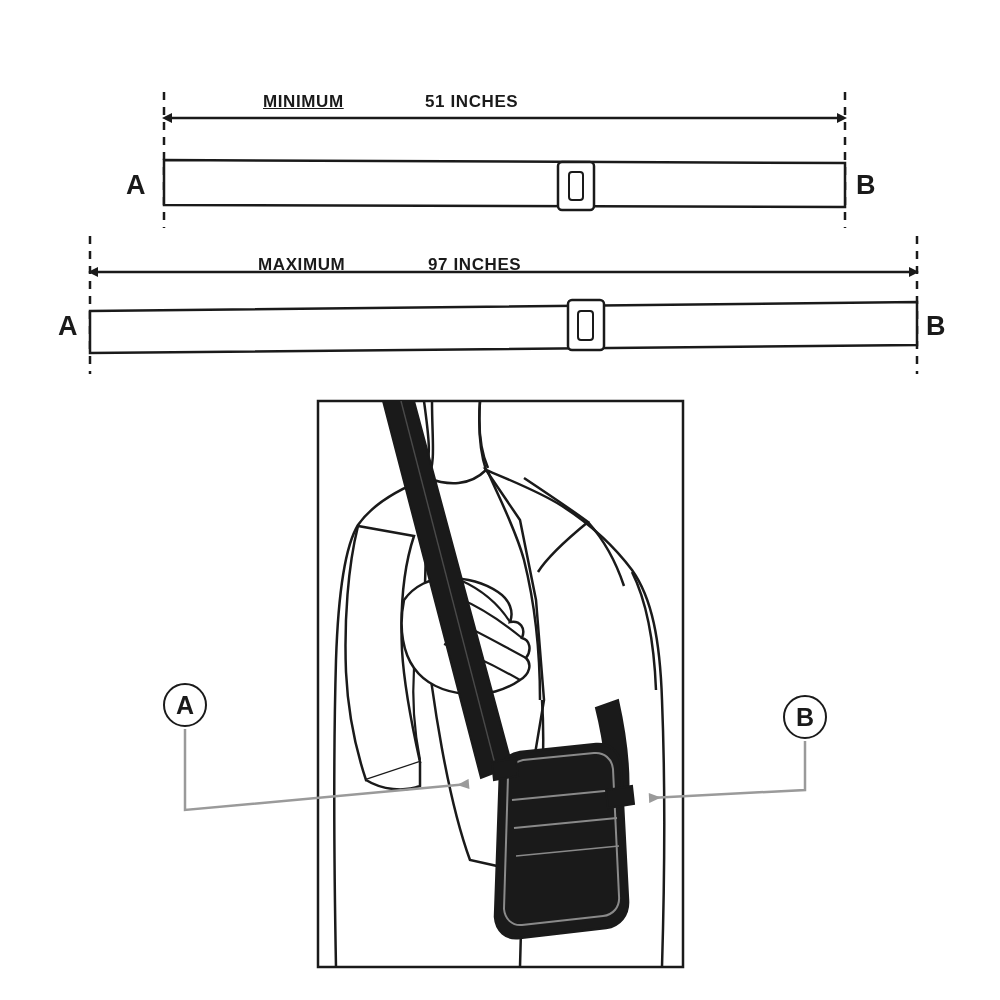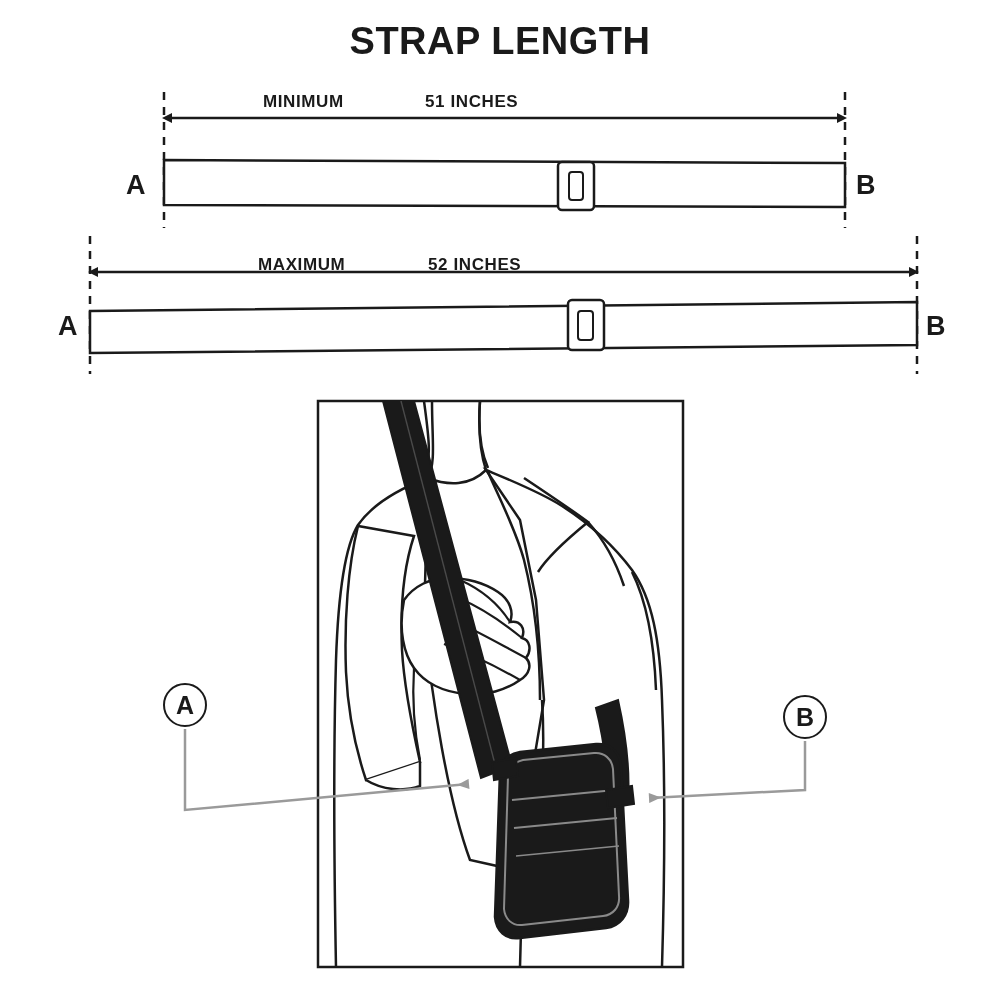--- a/index.html
+++ b/index.html
@@ -58,29 +58,28 @@
     background: #ffffff;
     box-sizing: border-box;
   }
   svg { position: absolute; left: 0; top: 0; }
 </style>
 </head>
 <body>
 
 <div id="stage">
 
-  <div class="title">STRAP LENGTH</div>
 
-  <div class="lbl dim-label" style="left:263px; top:92px;">MINIMUM</div>
+  <div class="lbl dim-label" style="left:263px; top:92px;text-decoration:underline;">MINIMUM</div>
   <div class="lbl dim-label" style="left:425px; top:92px;">51 INCHES</div>
   <div class="lbl endpoint-label" style="left:126px; top:170px;">A</div>
   <div class="lbl endpoint-label" style="left:856px; top:170px;">B</div>
 
   <div class="lbl dim-label" style="left:258px; top:255px;">MAXIMUM</div>
-  <div class="lbl dim-label" style="left:428px; top:255px;">52 INCHES</div>
+  <div class="lbl dim-label" style="left:428px; top:255px;">97 INCHES</div>
   <div class="lbl endpoint-label" style="left:58px; top:311px;">A</div>
   <div class="lbl endpoint-label" style="left:926px; top:311px;">B</div>
 
   <div class="circle-label" style="left:163px; top:683px;">A</div>
   <div class="circle-label" style="left:783px; top:695px;">B</div>
 
   <svg width="1000" height="1000" viewBox="0 0 1000 1000">
     <defs>
       <marker id="arrL" markerWidth="12" markerHeight="12" refX="10" refY="5" orient="auto" markerUnits="userSpaceOnUse">
         <path d="M10,0 L0,5 L10,10 z" fill="#1a1a1a"></path>

